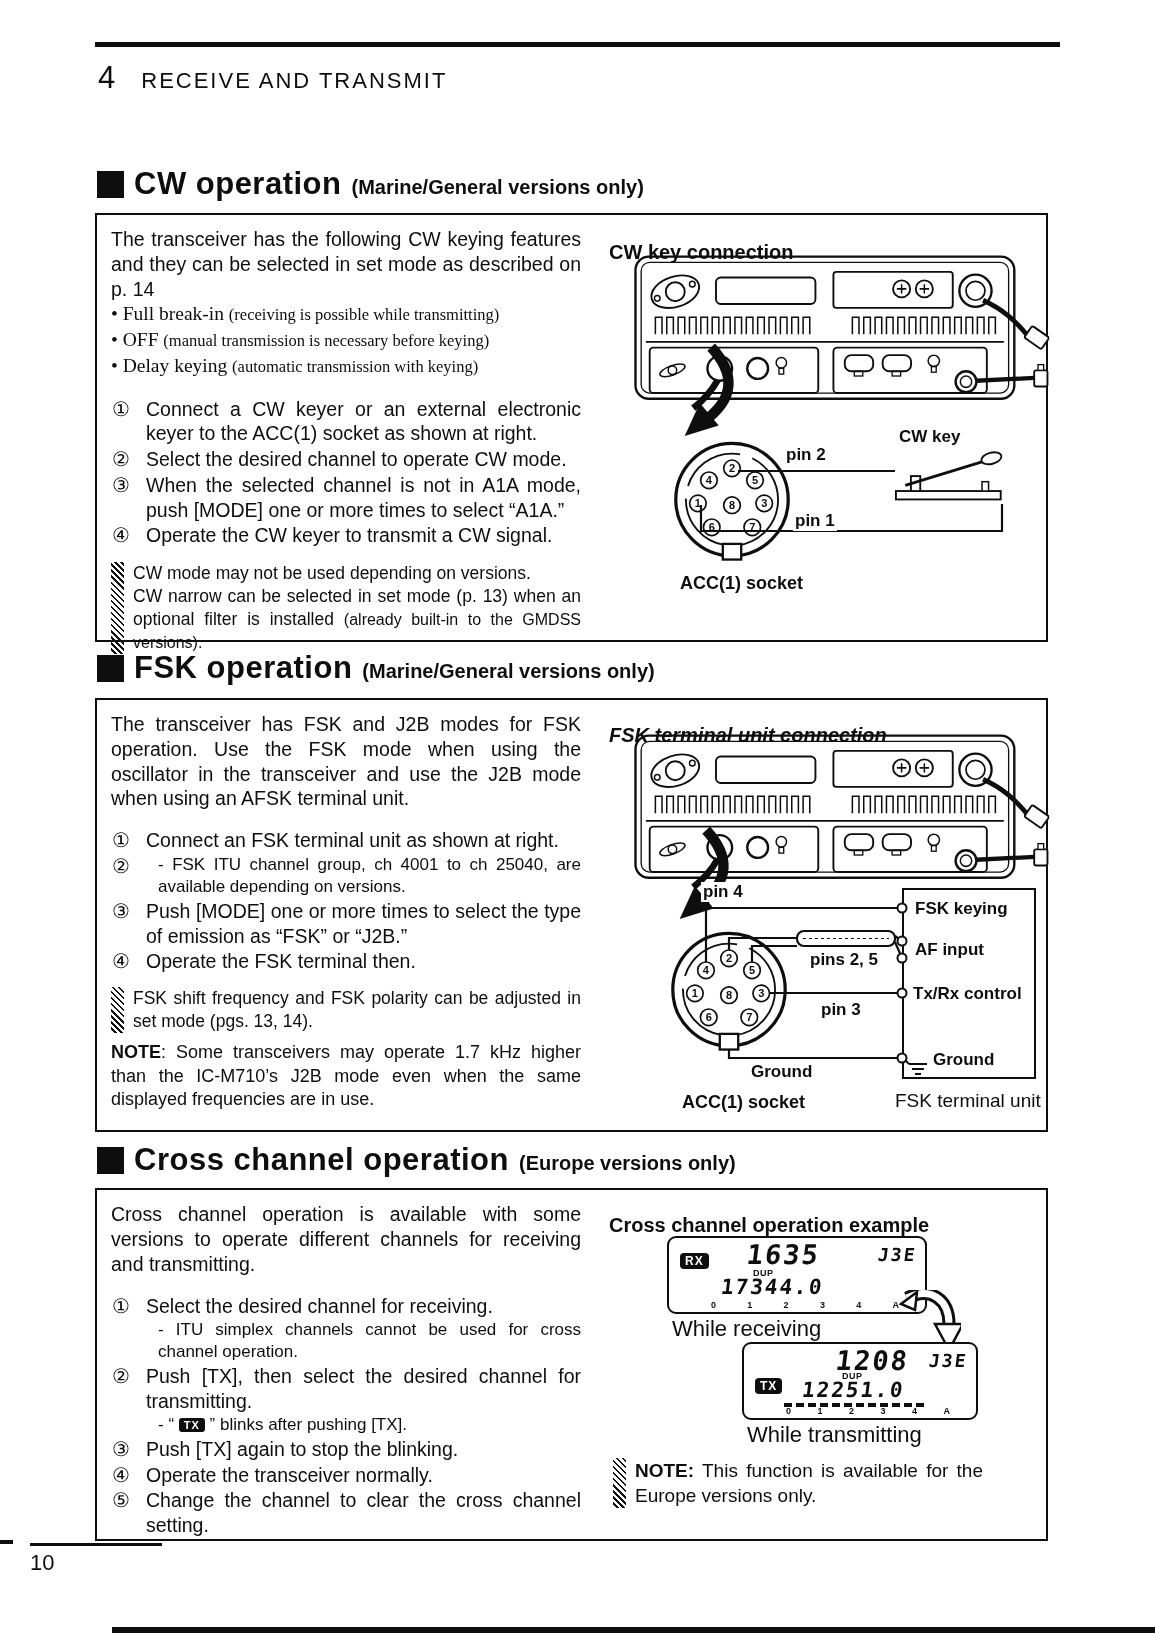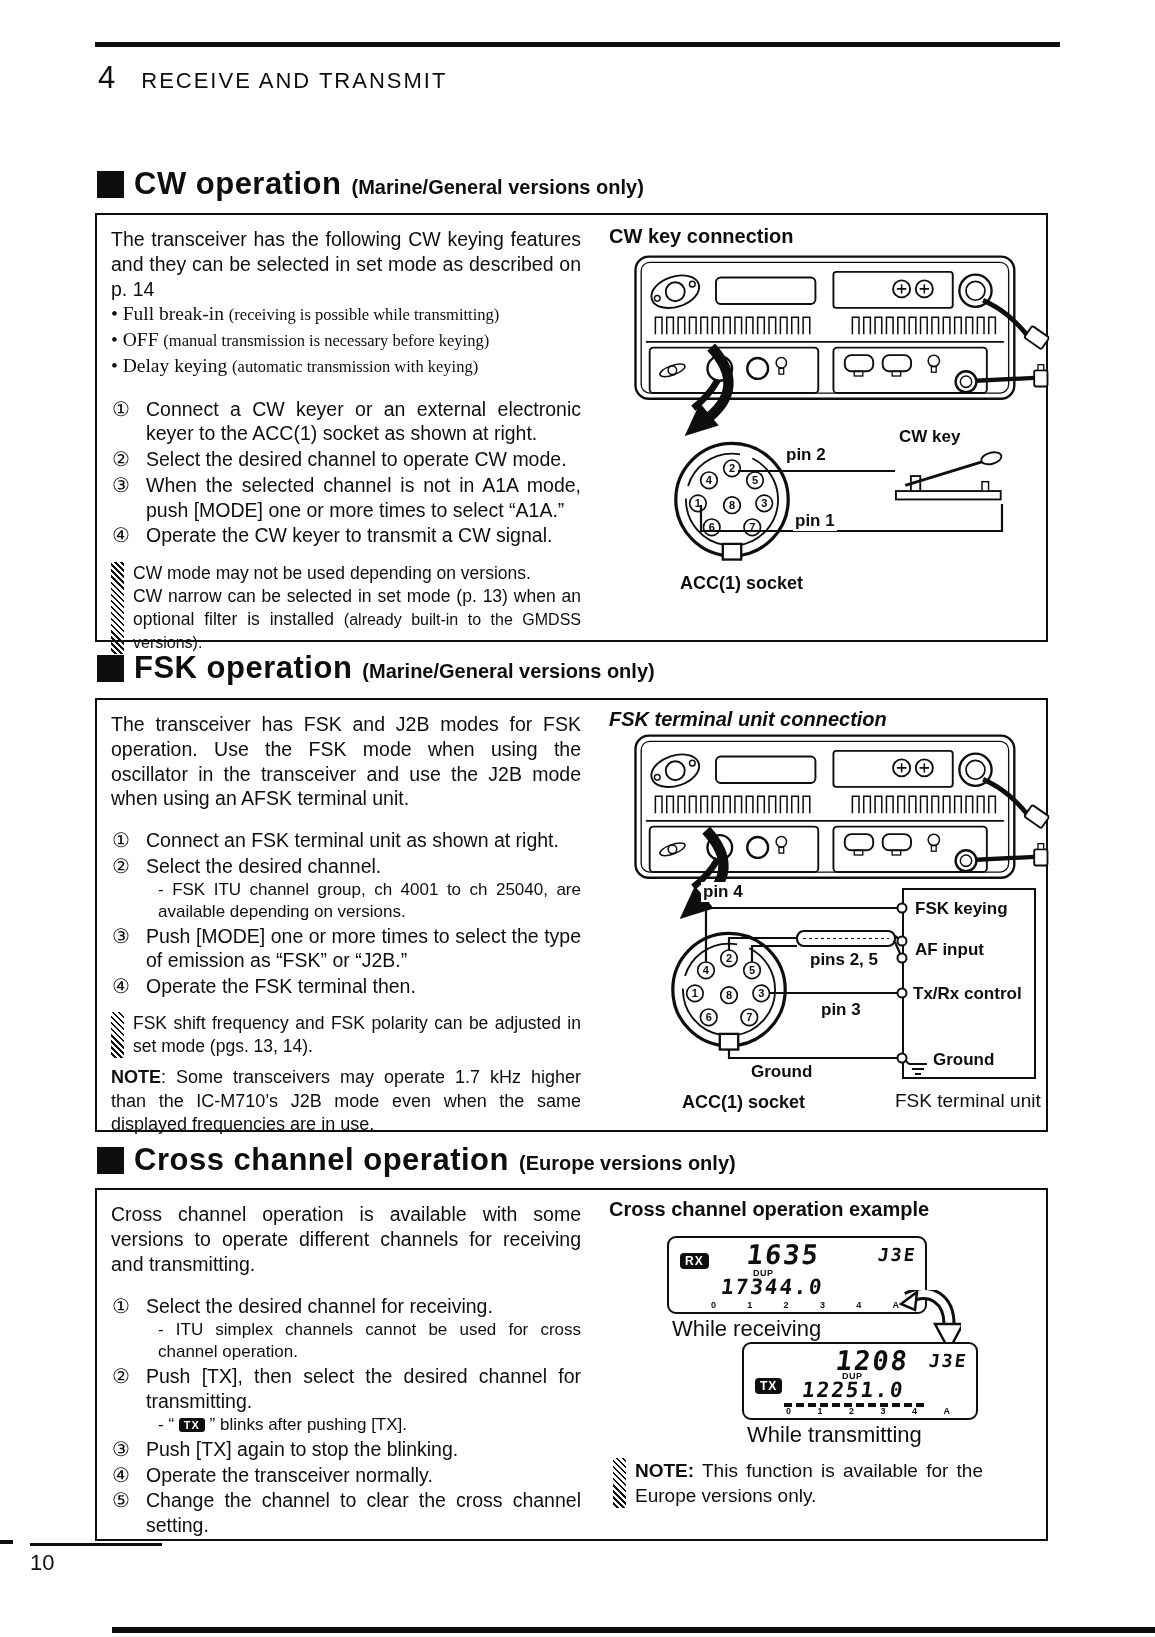--- a/index.html
+++ b/index.html
@@ -23,21 +23,21 @@
   .bullet .term{font-size:19.5px;font-family:Liberation Serif, serif;}
   .bullet .desc{font-size:16.5px;font-family:Liberation Serif, serif;}
   .step{position:relative;padding-left:35px;margin-top:1px;}
   .step .num{position:absolute;left:1px;top:0;font-size:20px;}
   .step .stext{text-align:justify;}
   .substep{font-size:17px;padding-left:12px;text-align:justify;line-height:1.3;}
   .noterow{display:flex;gap:9px;}
   .hatch{flex:0 0 13px;background:repeating-linear-gradient(45deg,transparent 0 2.6px,#111 2.6px 4.3px);}
   .notetext{flex:1;font-size:17.5px;line-height:1.32;text-align:justify;}
   .smallparen{font-size:16px;}
-  .diagtitle{font-weight:bold;font-size:20px;}
+  .diagtitle{font-weight:bold;font-size:20px;margin-top:16px;}
   .dlabel{position:absolute;font-size:17px;font-weight:bold;background:#fff;padding:0 2px;white-space:nowrap;}
   .dcaption{position:absolute;font-size:18px;font-weight:bold;white-space:nowrap;}
   .dcaption2{position:absolute;font-size:19px;white-space:nowrap;}
   .unitbox{position:absolute;border:2.2px solid #0e0e0e;background:transparent;}
   .ulabel{position:absolute;font-size:17px;font-weight:bold;white-space:nowrap;}
   
   .lcd{position:absolute;width:232px;height:74px;border:2.5px solid #0e0e0e;border-radius:9px;background:#fff;}
   .lcdfont{font-family:"DejaVu Sans Mono",monospace;font-weight:bold;transform:skewX(-7deg);letter-spacing:2px;white-space:nowrap;}
   .badge{position:absolute;background:#0e0e0e;color:#fff;font-weight:bold;font-size:12px;
          padding:1px 5px;border-radius:4px;letter-spacing:1px;}
@@ -234,21 +234,20 @@
   <div class="contentbox" style="left:95px;top:698px;width:949px;height:430px;">
     <div class="coltext">
       <div class="para">The transceiver has FSK and J2B modes for FSK operation.  Use the FSK mode when using the oscillator in the transceiver and use the J2B mode when using an AFSK terminal unit.</div>
       <div style="height:16px"></div>
       <div class="step">
           <span class="num">①</span>
           <div class="stext">Connect an FSK terminal unit as shown at right.</div>
         </div>
       <div class="step">
           <span class="num">②</span>
-          <div class="stext">Select the desired channel.</div>
         <div class="substep">- FSK ITU channel group, ch 4001 to ch 25040, are available depending on versions.</div>
         </div>
       <div class="step">
           <span class="num">③</span>
           <div class="stext">Push [MODE] one or more times to select the type of emission as “FSK” or “J2B.”</div>
         </div>
       <div class="step">
           <span class="num">④</span>
           <div class="stext">Operate the FSK terminal then.</div>
         </div>

